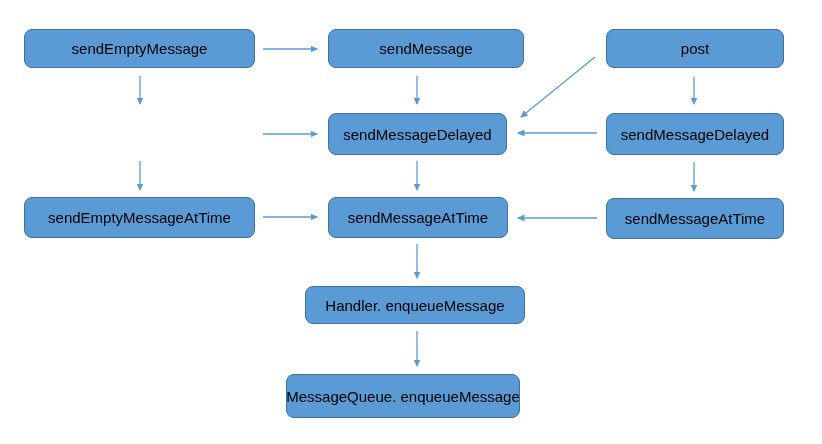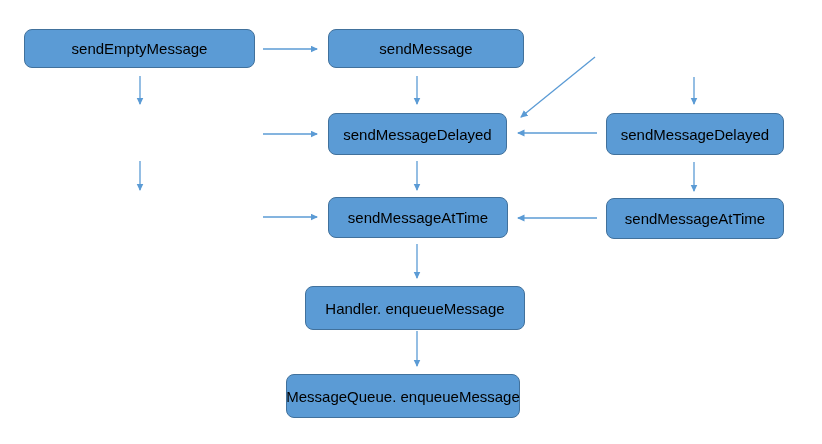--- a/index.html
+++ b/index.html
@@ -38,21 +38,21 @@
   }
   .n0  { left: 24px;  top: 29px;  width: 231px; height: 39px; }
   .n1  { left: 328px; top: 29px;  width: 196px; height: 39px; }
   .n2  { left: 606px; top: 29px;  width: 178px; height: 39px; }
   .n3  { left: 24px;  top: 113px; width: 231px; height: 42px; }
   .n4  { left: 328px; top: 113px; width: 179px; height: 42px; }
   .n5  { left: 606px; top: 113px; width: 178px; height: 42px; }
   .n6  { left: 24px;  top: 197px; width: 231px; height: 41px; }
   .n7  { left: 328px; top: 197px; width: 180px; height: 41px; }
   .n8  { left: 606px; top: 198px; width: 178px; height: 41px; }
-  .n9  { left: 305px; top: 286px; width: 220px; height: 44px; }
+  .n9  { left: 305px; top: 286px; width: 220px; height: 38px; }
   .n10 { left: 286px; top: 374px; width: 234px; height: 44px; }
 </style>
 </head>
 <body>
 
 <div class="canvas">
 
   <svg class="edges-layer" width="822" height="444" viewBox="0 0 822 444" xmlns="http://www.w3.org/2000/svg">
     <defs>
       <marker id="arr" markerWidth="9" markerHeight="8" refX="6.5" refY="3.5" orient="auto" markerUnits="userSpaceOnUse">
@@ -72,20 +72,22 @@
       <line x1="694" y1="162" x2="694" y2="191" marker-end="url(#arr)"></line>
       <line x1="263" y1="217" x2="317" y2="217" marker-end="url(#arr)"></line>
       <line x1="597" y1="218" x2="518" y2="218" marker-end="url(#arr)"></line>
       <line x1="417" y1="244" x2="417" y2="278" marker-end="url(#arr)"></line>
       <line x1="417" y1="331" x2="417" y2="366" marker-end="url(#arr)"></line>
     </g>
   </svg>
 
   <div class="node n0">sendEmptyMessage</div>
   <div class="node n1">sendMessage</div>
+  <div class="node n2">post</div>
   <div class="node n4">sendMessageDelayed</div>
   <div class="node n5">sendMessageDelayed</div>
+  <div class="node n6">sendEmptyMessageAtTime</div>
   <div class="node n7">sendMessageAtTime</div>
   <div class="node n8">sendMessageAtTime</div>
   <div class="node n9">Handler. enqueueMessage</div>
   <div class="node n10">MessageQueue. enqueueMessage</div>
 
 </div>
 
 </body></html>

